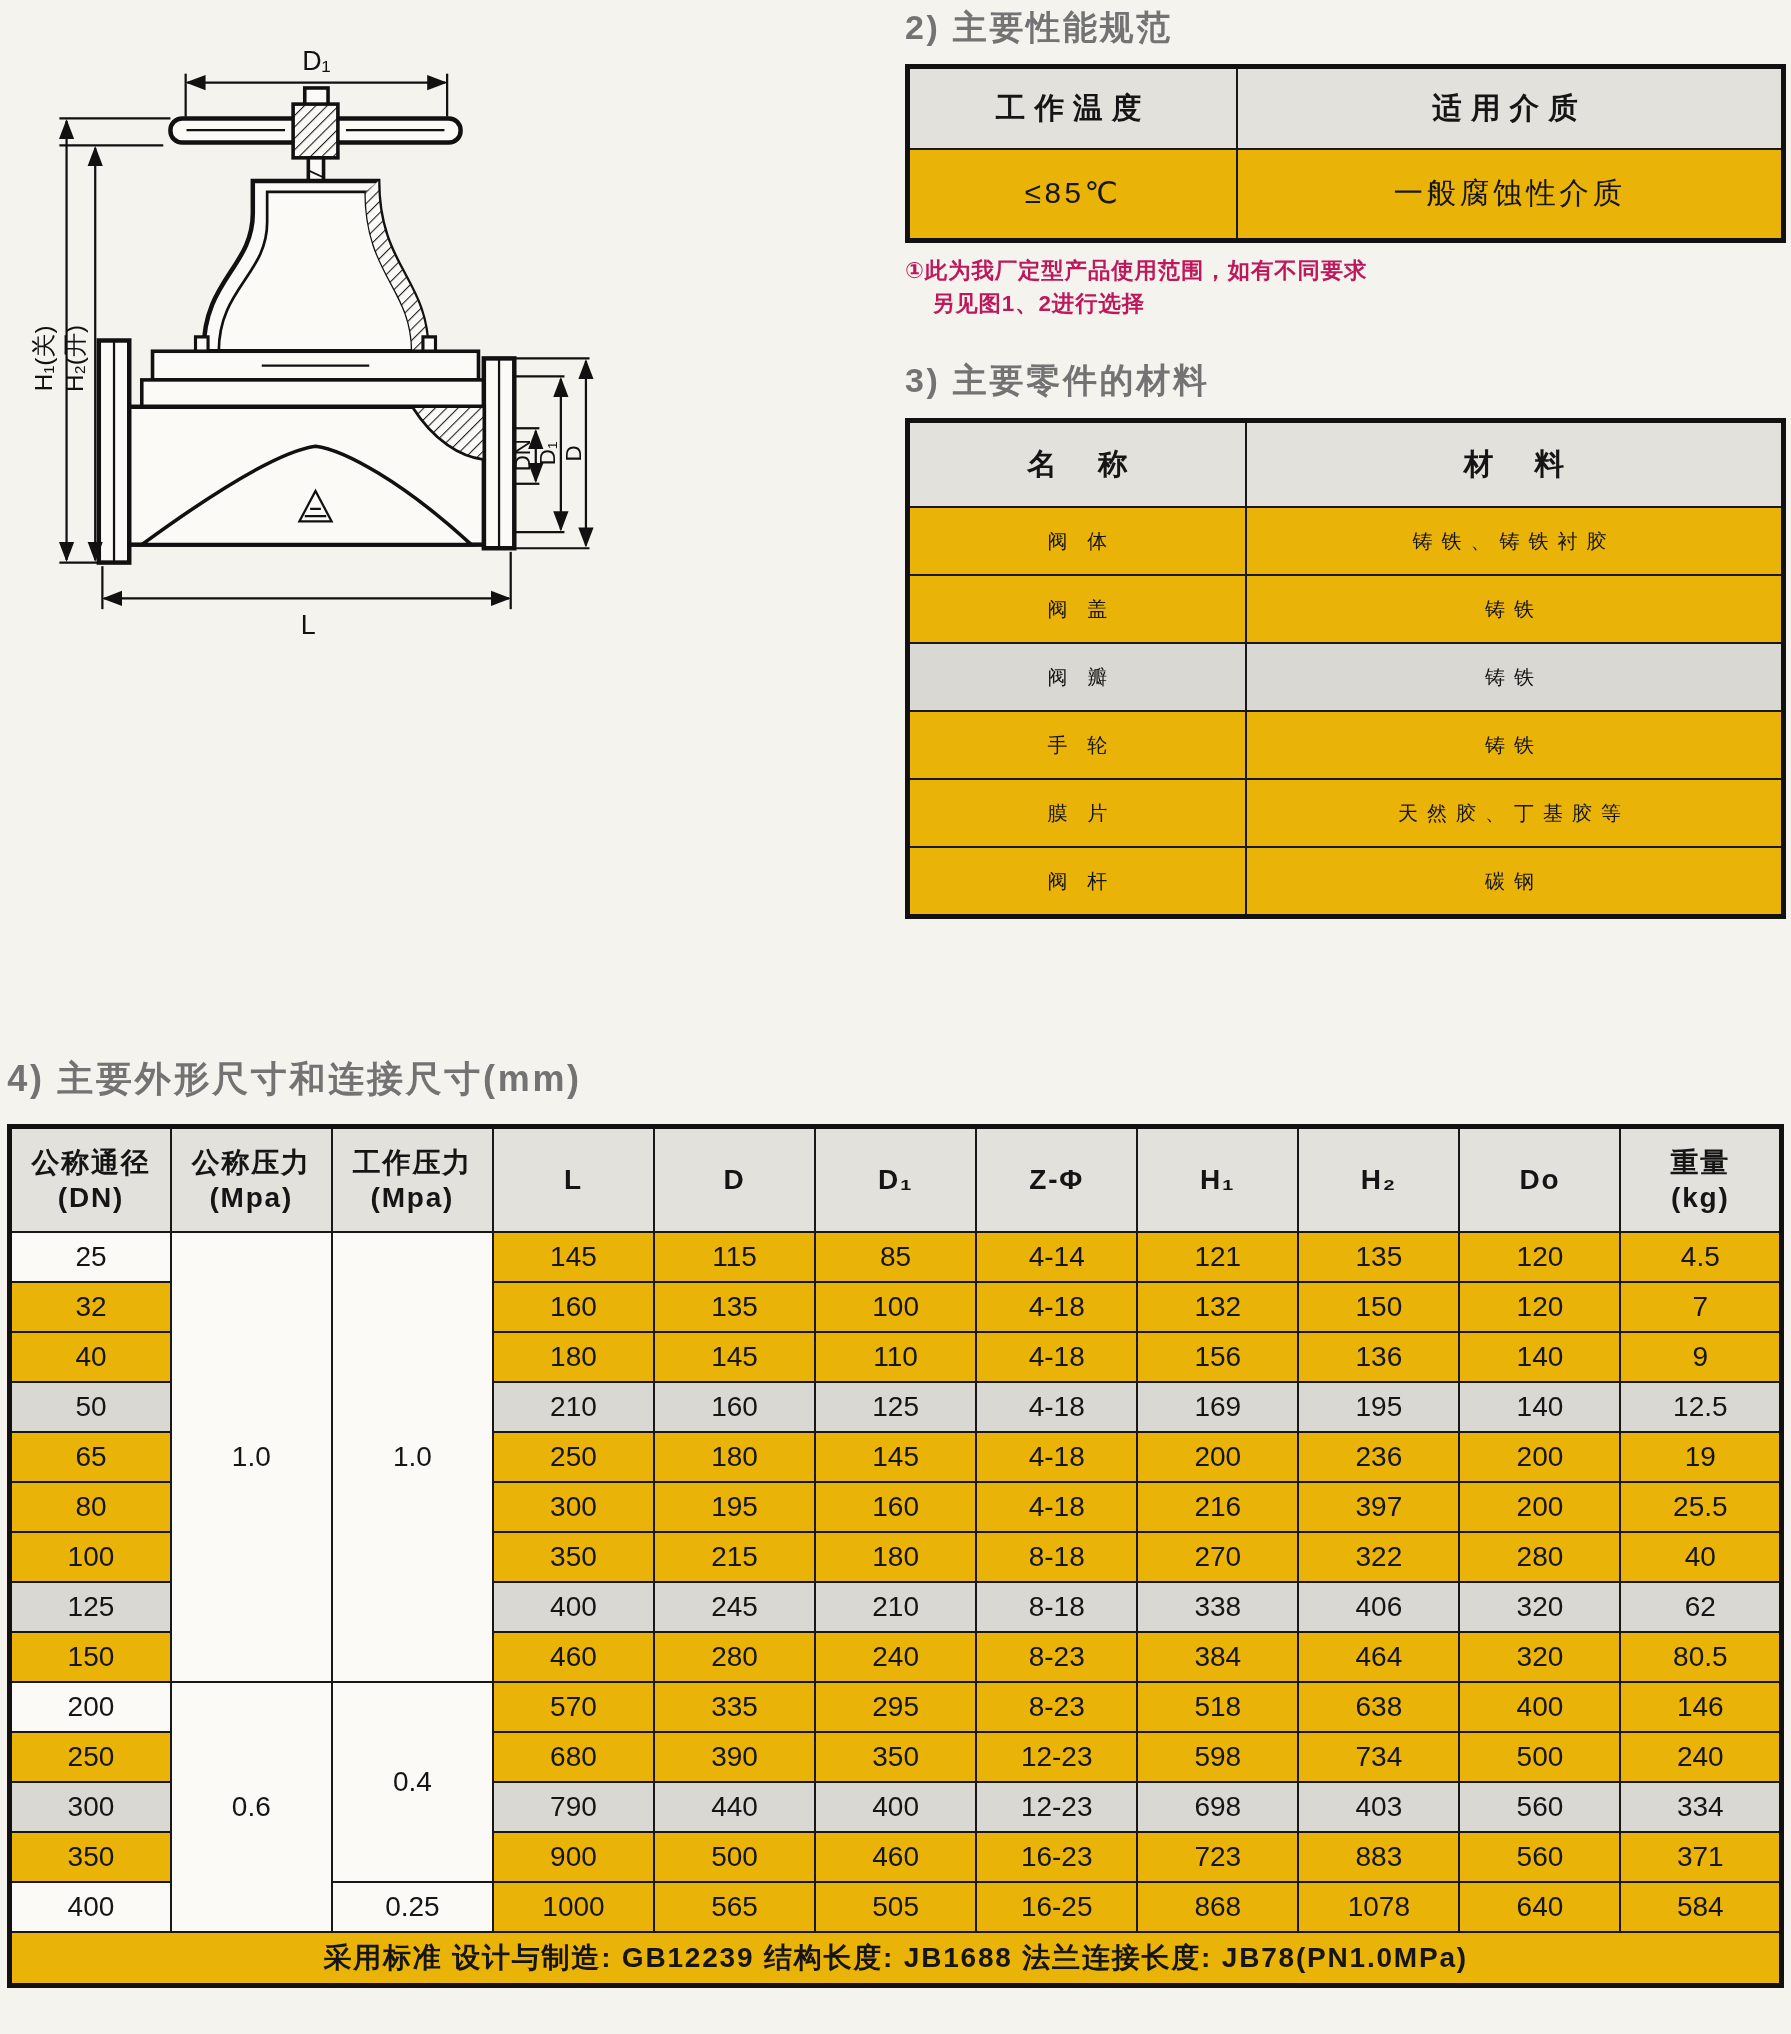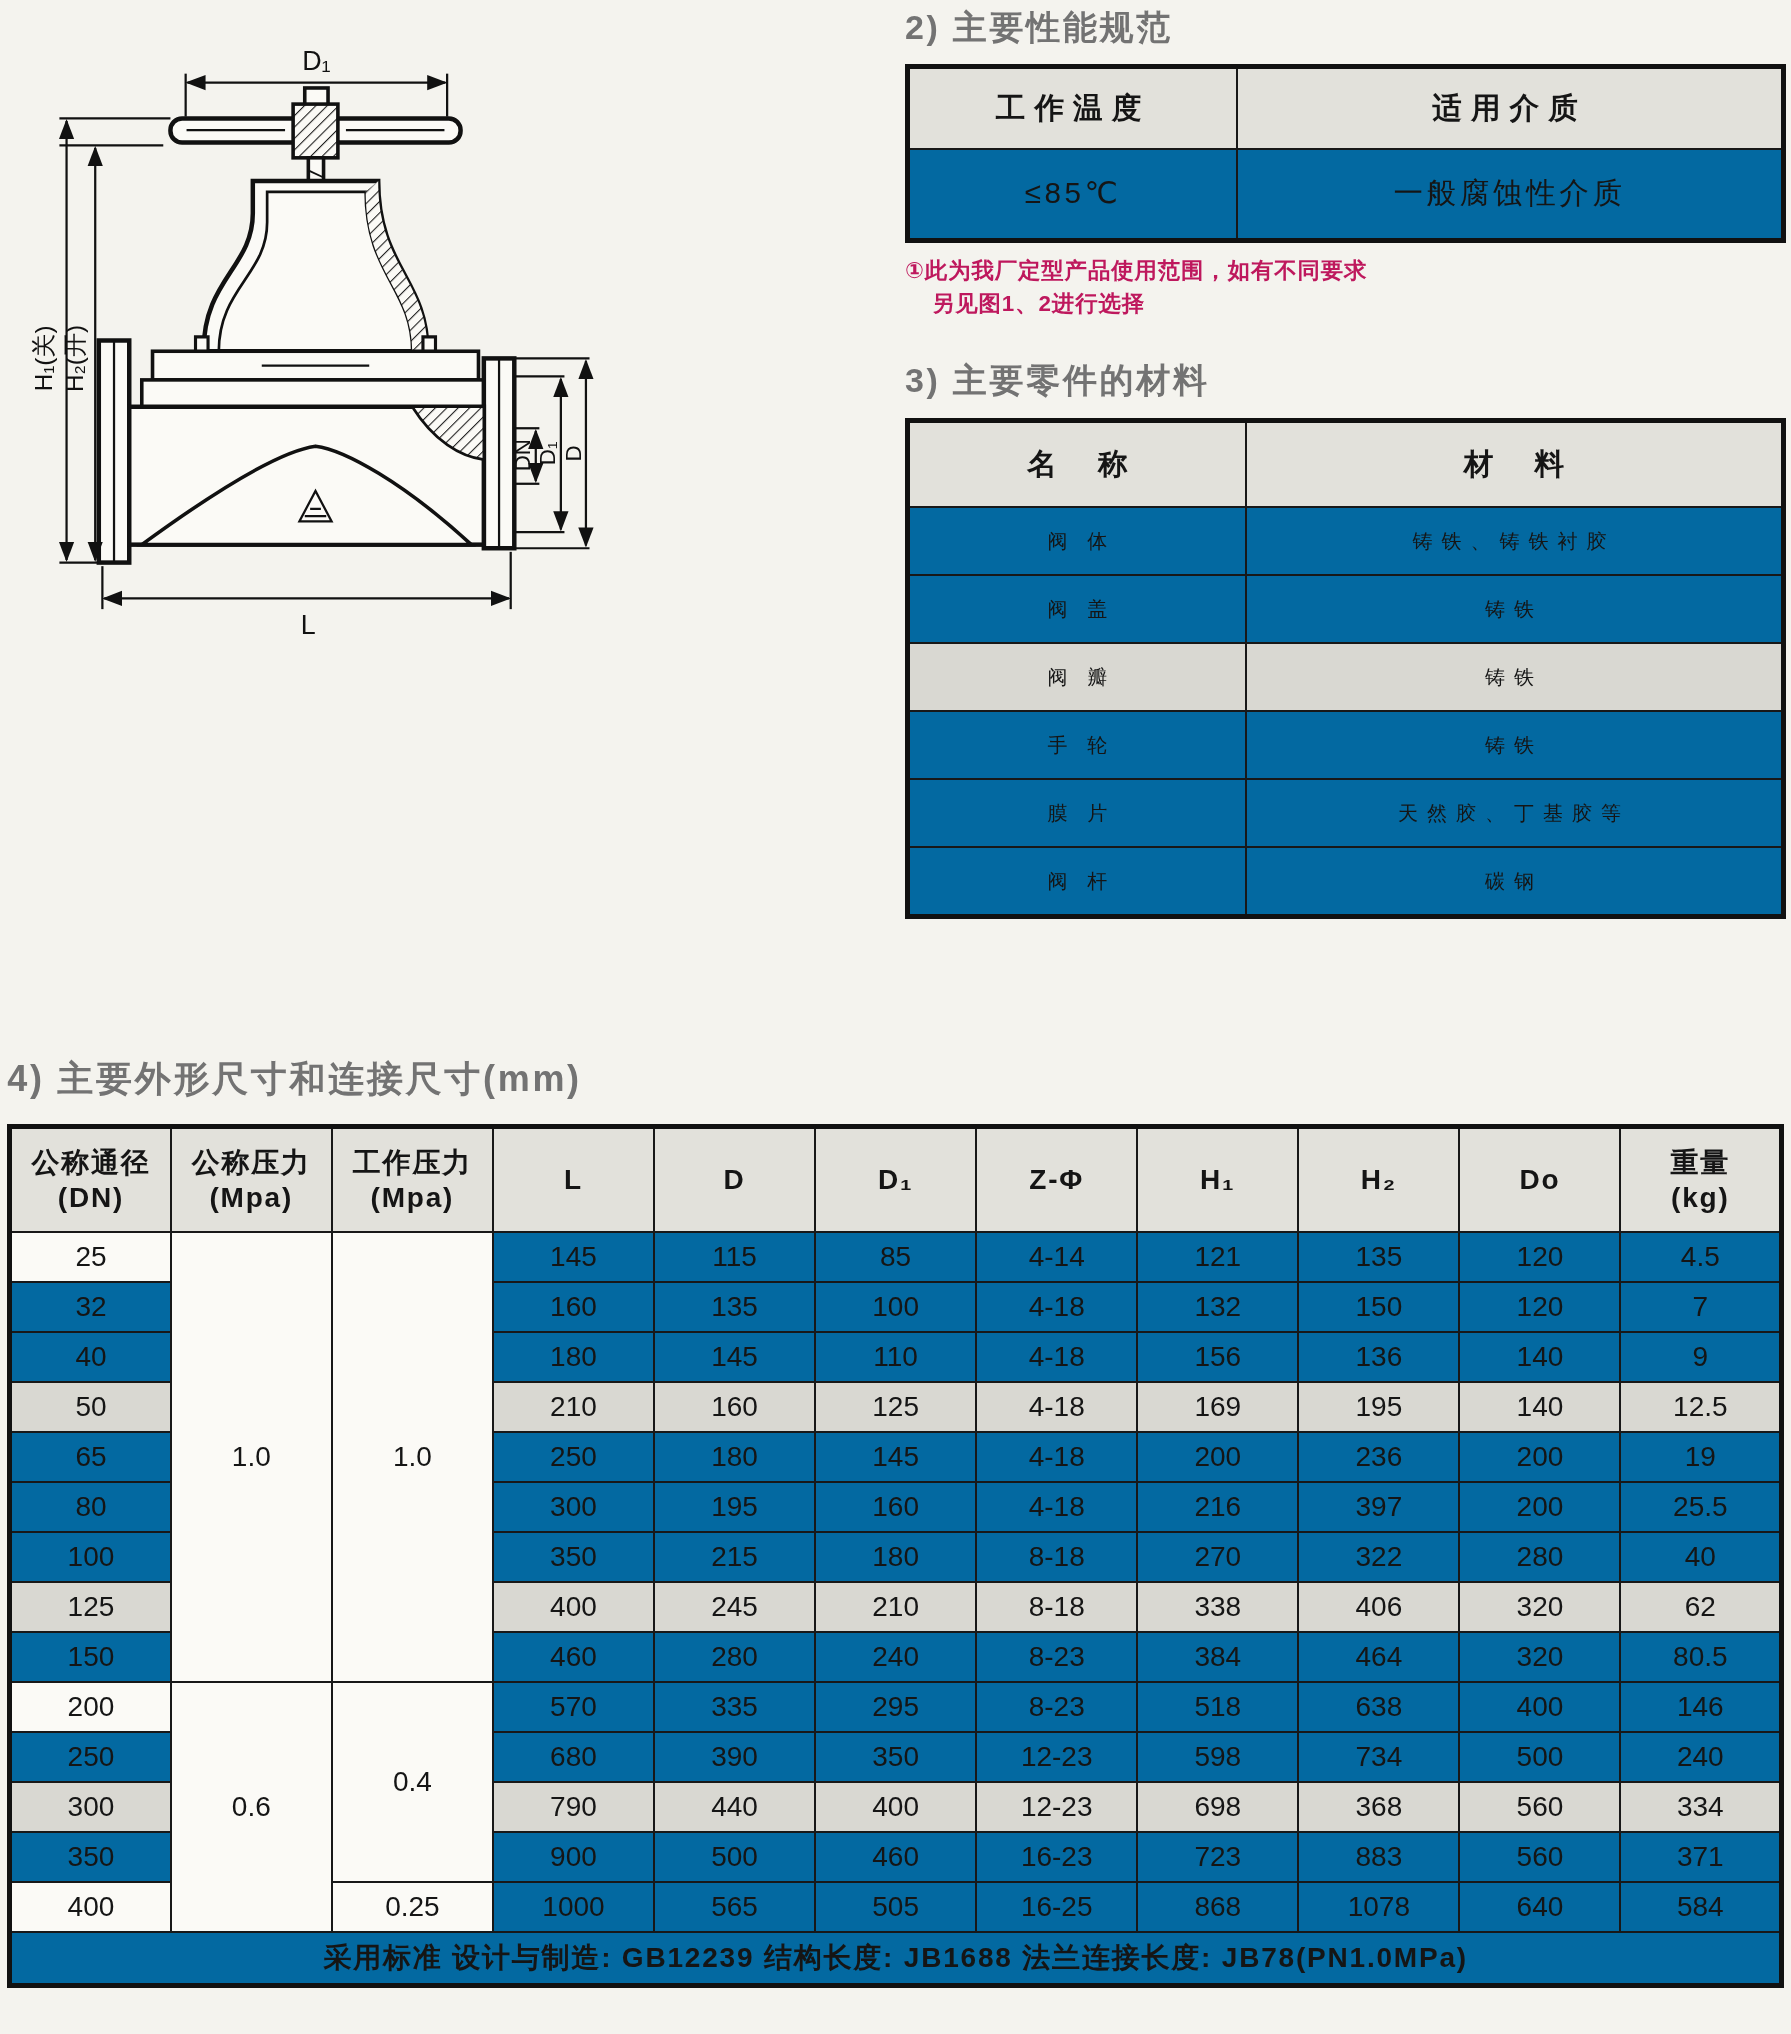--- a/index.html
+++ b/index.html
@@ -5,21 +5,21 @@
   html,body{margin:0;padding:0;}
   body{
     width:1791px;height:2035px;position:relative;overflow:hidden;
     background:#f4f3ee;color:#151515;
     font-family:"Liberation Sans","DejaVu Sans",sans-serif;
   }
   .abs{position:absolute;}
   .section-title{
     font-size:34px;font-weight:bold;letter-spacing:2.7px;color:#737373;
   }
-  table{border-collapse:collapse;background:#0369a1;table-layout:fixed;padding-left:24px;}
+  table{border-collapse:collapse;background:#eab308;table-layout:fixed;padding-left:24px;}
   th,td{border:2.7px solid #181818;text-align:center;vertical-align:middle;
         white-space:pre-line;line-height:1.25;}
   thead th{background:#e2e1db;font-weight:bold;}
   tr.shaded td{background:#d9d8d2;}
   td.merged{background:#fbfaf6;}
   
   .perf{width:881px;border:5.4px solid #111;}
   .perf th{height:77px;font-size:29.6px;letter-spacing:9px;}
   .perf td{height:86px;font-size:29.6px;letter-spacing:3.6px;}
   .perf th:first-child,.perf td:first-child{width:37%;}
@@ -347,21 +347,21 @@
           <td>500</td>
           <td>240</td>
         </tr>
         <tr class="shaded">
           <td>300</td>
           <td>790</td>
           <td>440</td>
           <td>400</td>
           <td>12-23</td>
           <td>698</td>
-          <td>368</td>
+          <td>403</td>
           <td>560</td>
           <td>334</td>
         </tr>
         <tr>
           <td>350</td>
           <td>900</td>
           <td>500</td>
           <td>460</td>
           <td>16-23</td>
           <td>723</td>

